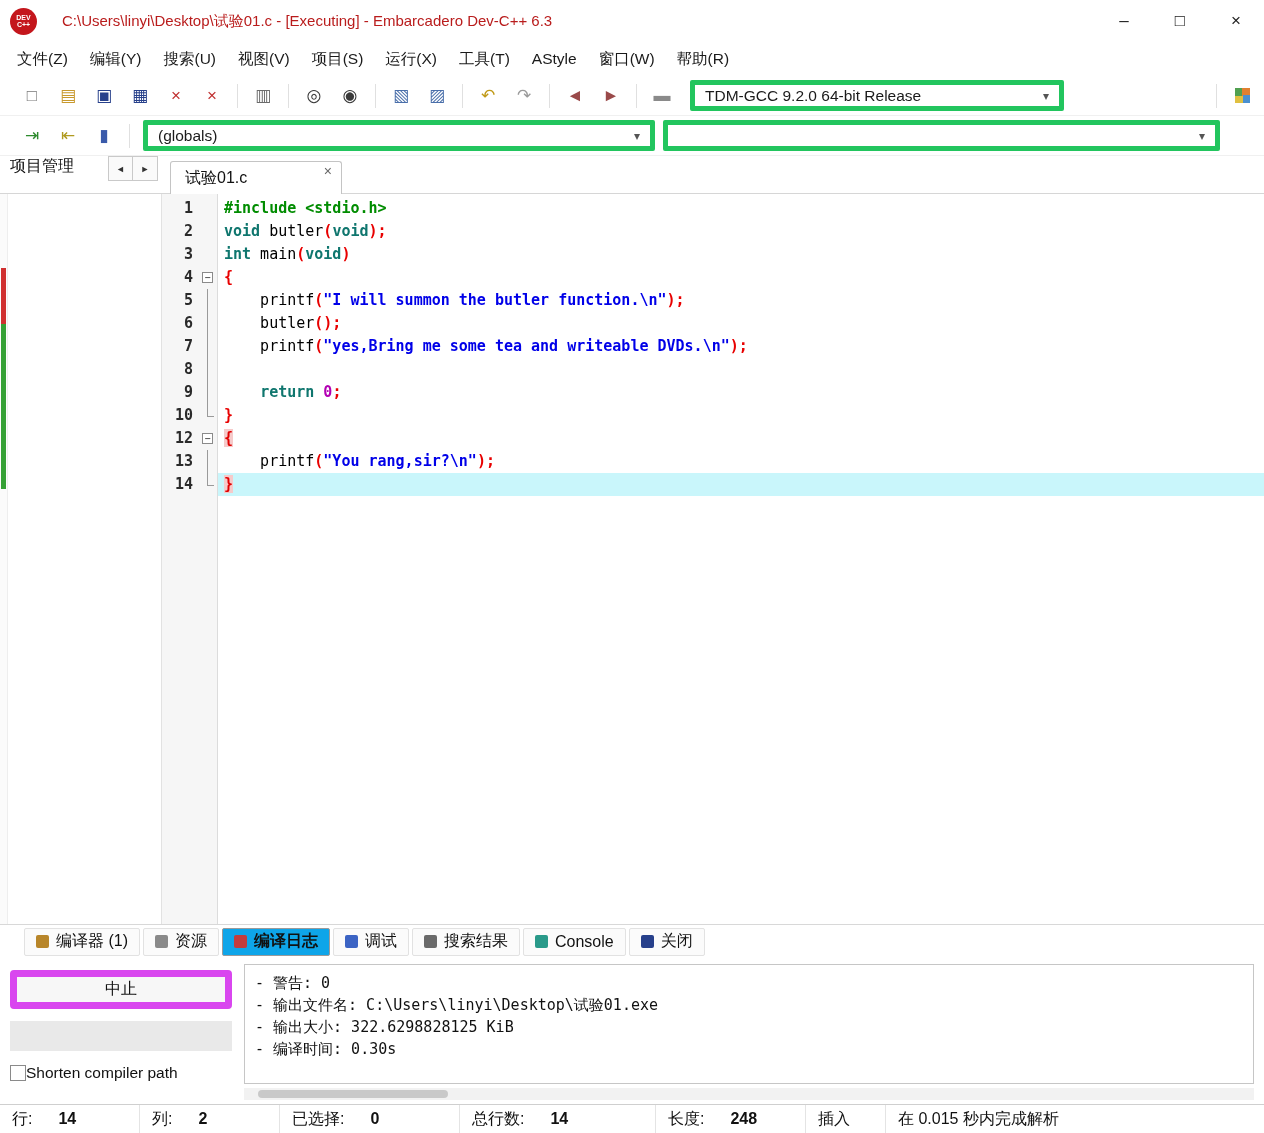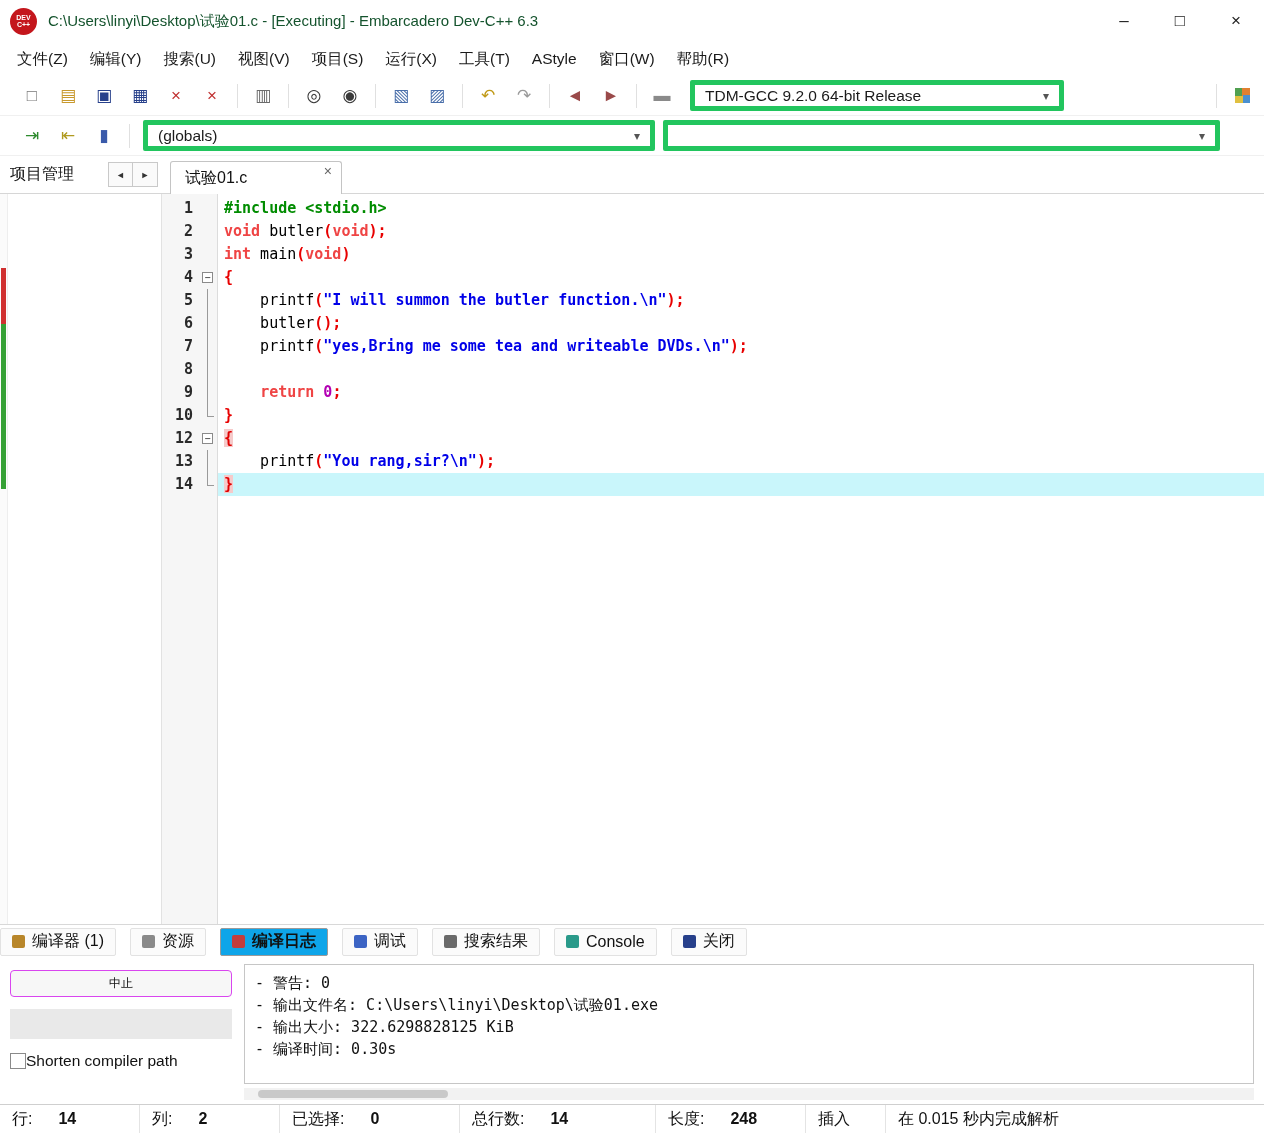--- a/index.html
+++ b/index.html
@@ -3,21 +3,21 @@
 <meta charset="utf-8">
 <style>
   *{box-sizing:border-box;margin:0;padding:0}
   html,body{width:1264px;height:1133px}
   body{font-family:"Liberation Sans","DejaVu Sans",sans-serif;background:#fff;color:#111;overflow:hidden}
   .window{display:flex;flex-direction:column;width:1264px;height:1133px;background:#fff}
 
   
   .titlebar{height:42px;display:flex;align-items:center;padding-left:10px;flex:none;background:#fff}
   .logo{width:27px;height:27px;border-radius:50%;background:#c4161c;color:#fff;display:flex;flex-direction:column;align-items:center;justify-content:center;font-size:7px;font-weight:bold;line-height:7px;flex:none}
-  .title-text{margin-left:11px;font-size:15px;color:#14532d;white-space:nowrap}
+  .title-text{margin-left:25px;font-size:15px;color:#b91c1c;white-space:nowrap}
   .win-controls{margin-left:auto;display:flex;height:100%}
   .win-btn{width:56px;height:100%;display:flex;align-items:center;justify-content:center;font-size:17px;color:#222}
 
   
   .menubar{height:34px;display:flex;align-items:center;padding-left:6px;flex:none;background:#fff}
   .menu-item{padding:4px 11px;font-size:15.5px;color:#1a1a1a;white-space:nowrap}
 
   
   .toolbar{height:40px;display:flex;align-items:center;padding-left:14px;flex:none;background:#fff;border-bottom:1px solid #f0f0f0}
   .tb-group-wrap{display:flex;align-items:center}
@@ -27,21 +27,21 @@
   .dropdown{height:31px;border:5px solid #22c55e;border-radius:2px;background:#fff;display:flex;align-items:center;padding:0 10px;font-size:15.5px;color:#1a1a1a}
   .dd-chevron{margin-left:auto;color:#555;font-size:12px}
   .compiler-dd{width:374px;margin-left:10px}
   .right-tools{margin-left:auto;display:flex;align-items:center;margin-right:4px}
   .grid-icon{width:15px;height:15px;background:conic-gradient(#e08030 0 25%,#4a90d0 0 50%,#e0c040 0 75%,#50a050 0)}
   .globals-dd{width:512px;margin-left:6px}
   .members-dd{flex:1;margin-left:8px;margin-right:44px}
 
   
   .tabrow{height:38px;display:flex;align-items:flex-end;flex:none;background:#fff;border-bottom:1px solid #d6d6d6}
-  .panel-header{width:162px;height:100%;display:flex;align-items:center;padding:0 4px 0 10px;flex:none}
+  .panel-header{width:162px;height:100%;display:flex;padding:0 4px 0 10px;flex:none}
   .panel-title{font-size:16px;white-space:nowrap;overflow:hidden}
   .panel-arrows{margin-left:auto;display:flex}
   .parrow{width:25px;height:25px;border:1px solid #c9c9c9;background:#fafafa;display:flex;align-items:center;justify-content:center;font-size:9px;color:#333}
   .parrow + .parrow{border-left:none}
   .doc-tab{width:172px;height:33px;margin-left:8px;border:1px solid #c4c4c4;border-bottom:none;border-radius:3px 3px 0 0;background:#fff;display:flex;align-items:center;padding:0 8px 0 14px;position:relative;margin-bottom:-1px}
   .tab-label{font-size:16px;white-space:nowrap}
   .tab-close{position:absolute;right:9px;top:1px;color:#666;font-size:14px}
 
   
   .main{flex:1;display:flex;min-height:0}
@@ -55,37 +55,37 @@
   .code-row{display:flex;height:23px;line-height:23px}
   .gnum{width:36px;flex:none;text-align:right;padding-right:5px;font-weight:bold;color:#2a2a2a}
   .fold{width:20px;flex:none;position:relative}
   .fold.mid::before{content:"";position:absolute;left:9px;top:0;bottom:0;width:1px;background:#9a9a9a}
   .fold.end::before{content:"";position:absolute;left:9px;top:0;height:12px;width:1px;background:#9a9a9a}
   .fold.end::after{content:"";position:absolute;left:9px;top:12px;width:7px;height:1px;background:#9a9a9a}
   .fbox{position:absolute;left:4px;top:6px;width:11px;height:11px;border:1px solid #8a8a8a;background:#fff;font:10px/9px "DejaVu Sans Mono",monospace;text-align:center;color:#333}
   .codeln{flex:1;white-space:pre;padding-left:6px}
   .code-row.hl .codeln{background:#c9f6fb}
   .tk-id{color:#000}
-  .tk-kw{font-weight:bold;color:#ef4444}
+  .tk-kw{font-weight:bold;color:#0f766e}
   .tk-pp{font-weight:bold;color:#008c00}
   .tk-str{font-weight:bold;color:#0000e8}
   .tk-sym{font-weight:bold;color:#e80000}
   .tk-num{font-weight:bold;color:#b300b3}
   .tk-brace{font-weight:bold;color:#e00000;background:#f6caca}
 
   
-  .bottom-tabs{height:34px;flex:none;display:flex;align-items:center;background:#fff;border-top:1px solid #d8d8d8;padding-left:0;gap:14px}
+  .bottom-tabs{height:34px;flex:none;display:flex;align-items:center;background:#fff;border-top:1px solid #d8d8d8;padding-left:24px;gap:3px}
   .btab{height:28px;display:flex;align-items:center;gap:7px;padding:0 11px;font-size:16px;border:1px solid #e2e2e2;background:#fbfbfb;border-radius:2px;white-space:nowrap}
   .btab.active{background:#0ea5e9;border-color:#9a9a9a;font-weight:bold}
   .btab-icon{width:13px;height:13px;border-radius:2px;flex:none}
 
   
   .bottom-panel{height:146px;flex:none;display:flex;padding:6px 10px 4px 10px;background:#fff}
   .bp-left{width:222px;flex:none;display:flex;flex-direction:column}
-  .abort-btn{height:27px;border:1px solid #d946ef;border-radius:4px;background:#f7f7f7;font-size:12px;display:flex;align-items:center;justify-content:center;margin-top:6px}
+  .abort-btn{height:39px;border:7px solid #d946ef;border-radius:4px;background:#f7f7f7;font-size:16px;display:flex;align-items:center;justify-content:center;margin-top:6px}
   .progress{height:30px;background:#e9e9e9;margin-top:12px}
   .shorten{display:flex;align-items:center;gap:0;margin-top:13px;white-space:nowrap;overflow:hidden}
   .checkbox{width:16px;height:16px;border:1px solid #8a8a8a;background:#fff;flex:none}
   .shorten-label{font-size:15.5px}
   .bp-right{flex:1;display:flex;flex-direction:column;margin-left:12px;min-width:0}
   .log-box{flex:1;border:1px solid #c6c6c6;background:#fff;padding:7px 10px;font-family:"DejaVu Sans Mono","Liberation Mono",monospace;font-size:15px;line-height:22px;overflow:hidden;color:#111}
   .hscroll{height:12px;margin-top:4px;background:#f2f2f2;position:relative}
   .hthumb{position:absolute;left:14px;top:2px;width:190px;height:8px;background:#c9c9c9;border-radius:4px}
 
   

